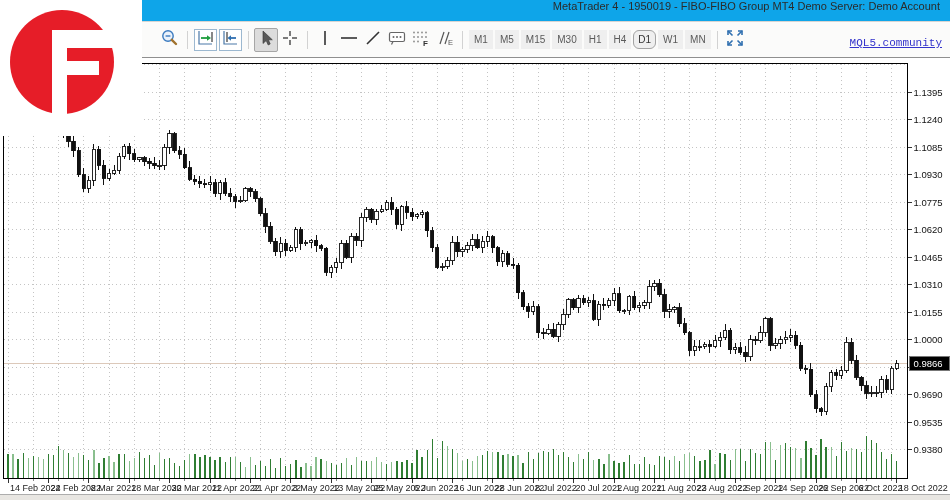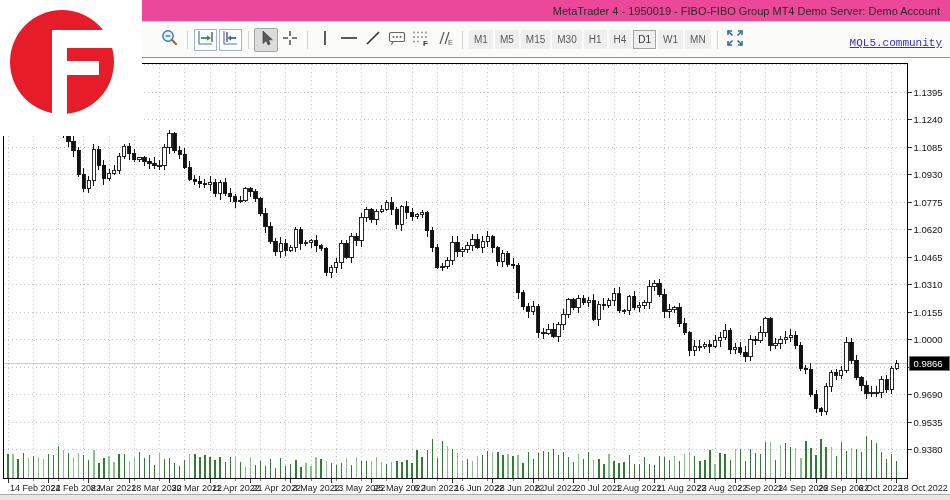--- a/index.html
+++ b/index.html
@@ -1,30 +1,30 @@
 <!DOCTYPE html>
 <html><head>
 <meta charset="utf-8">
 <style>
   html,body{margin:0;padding:0;}
   body{width:950px;height:500px;position:relative;overflow:hidden;background:#ffffff;
        font-family:"Liberation Sans",sans-serif;}
-  .titlebar{position:absolute;top:0;left:0;width:950px;height:22px;background:#ec4899;
-       border-bottom:1px solid #d8d5d2;box-sizing:border-box;display:flex;align-items:center;
+  .titlebar{position:absolute;top:0;left:0;width:950px;height:22px;background:#0ea5e9;
+       border-bottom:1px solid #d8d5d2;box-sizing:border-box;display:flex;
        justify-content:flex-end;padding-right:10px;font-size:11px;color:#2b2b2b;}
   .toolbar{position:absolute;top:22px;left:0;width:950px;height:36px;background:#fbfbfa;
        border-bottom:1px solid #8f8f8f;box-sizing:border-box;display:flex;align-items:center;
        padding-left:158px;}
   .tb-btn{width:24px;height:24px;display:flex;align-items:center;justify-content:center;
        border:1px solid transparent;box-sizing:border-box;background:transparent;padding:0;}
   .tb-btn.pressed{background:#dcdcdc;border:1px solid #a6a6a6;border-radius:2px;}
   .tb-btn.boxed{border:1px solid #9cb8d0;background:#fff;width:23px;height:22px;margin:0 1px;}
   .sep{width:1px;height:18px;background:#d2d2d2;margin:0 5px;}
   .tf{font-size:10px;color:#5a5a5a;padding:3px 4px;margin:12px 1px;border:1px solid transparent;}
-  .tf.active{border:1px solid #a3a3a3;background:#efefef;color:#333;border-radius:0;}
+  .tf.active{border:1px solid #a3a3a3;background:#efefef;color:#333;border-radius:6px;}
   .mql5{position:absolute;right:8px;top:15px;font-size:11px;color:#3333cc;
        text-decoration:underline;cursor:pointer;font-family:Liberation Mono, monospace;}
   .chart-area{position:absolute;top:58px;left:0;width:894px;height:442px;}
   .logo-overlay{position:absolute;top:0;left:0;width:142px;height:136px;background:#ffffff;}
   svg text{font-family:"Liberation Sans",sans-serif;}
 </style>
 </head>
 <body>
 
 <div class="titlebar">

